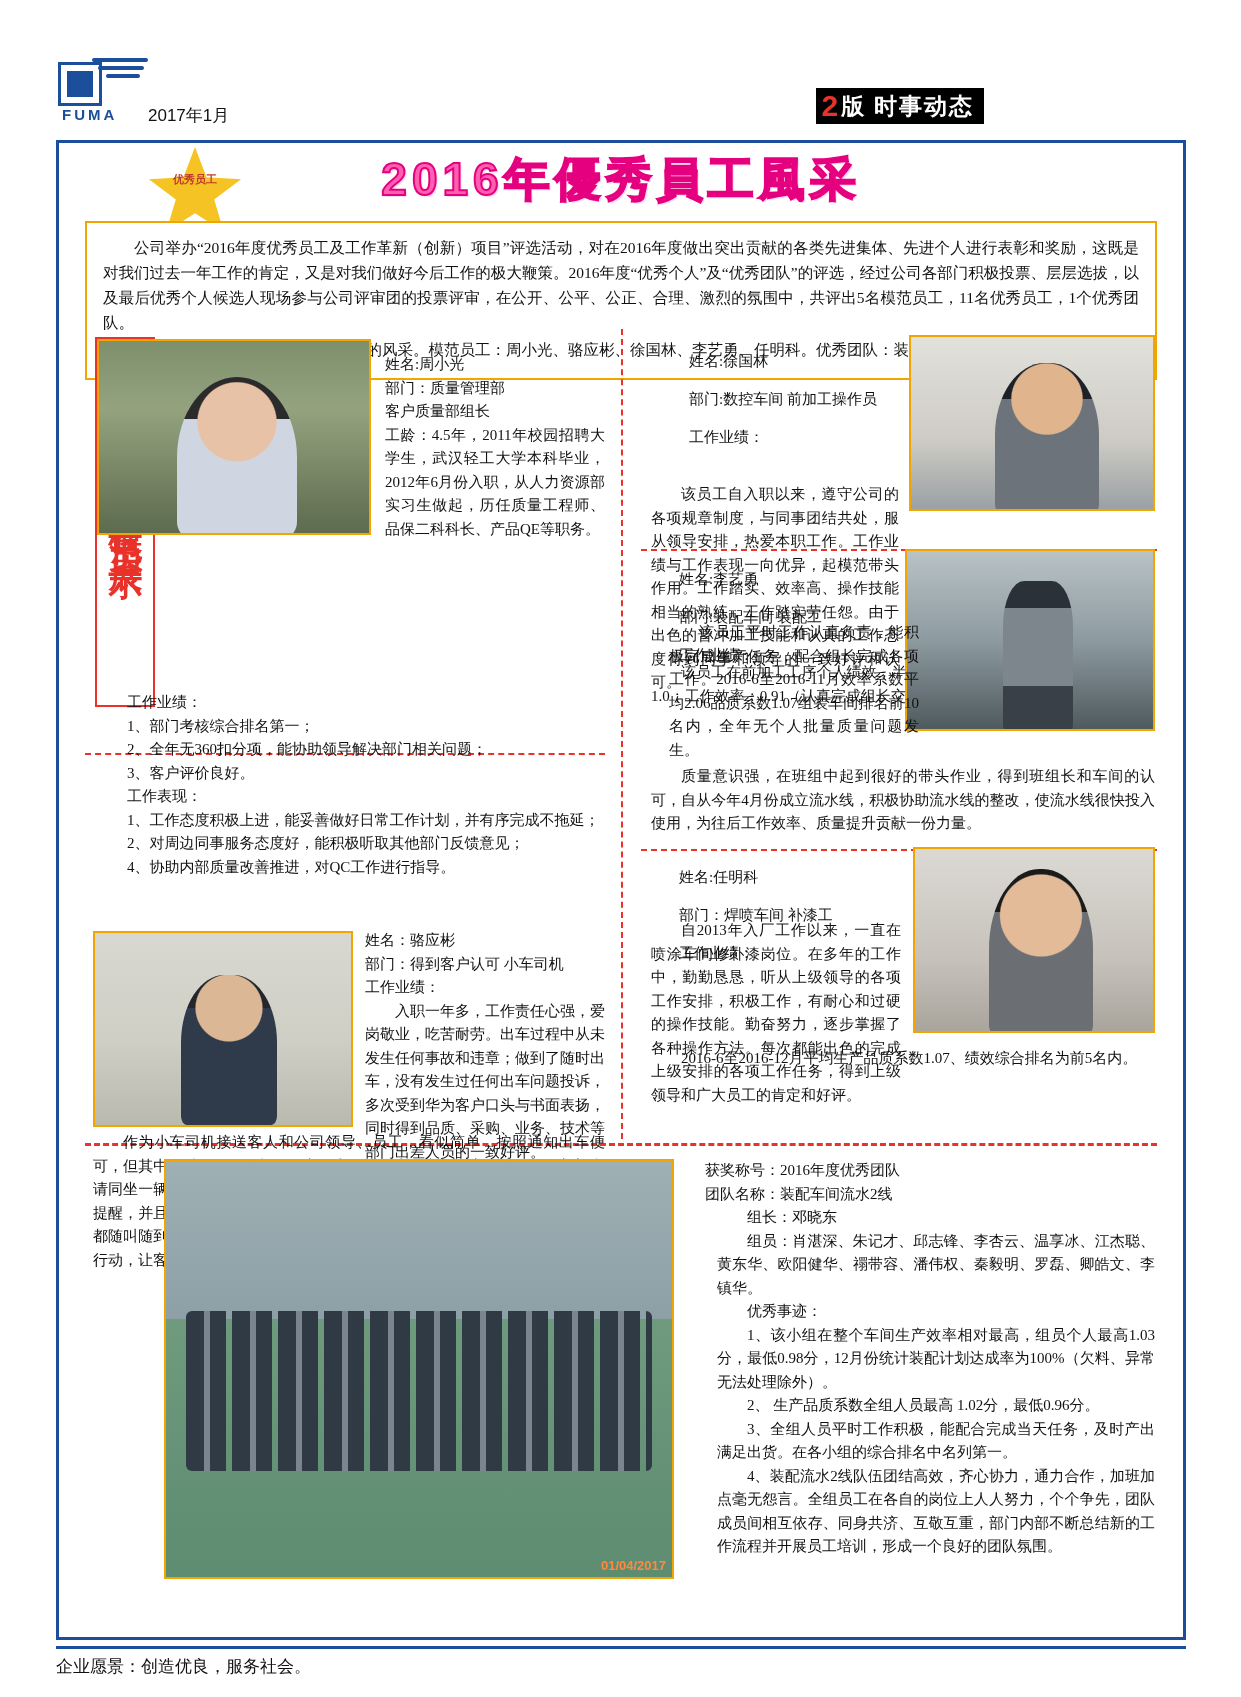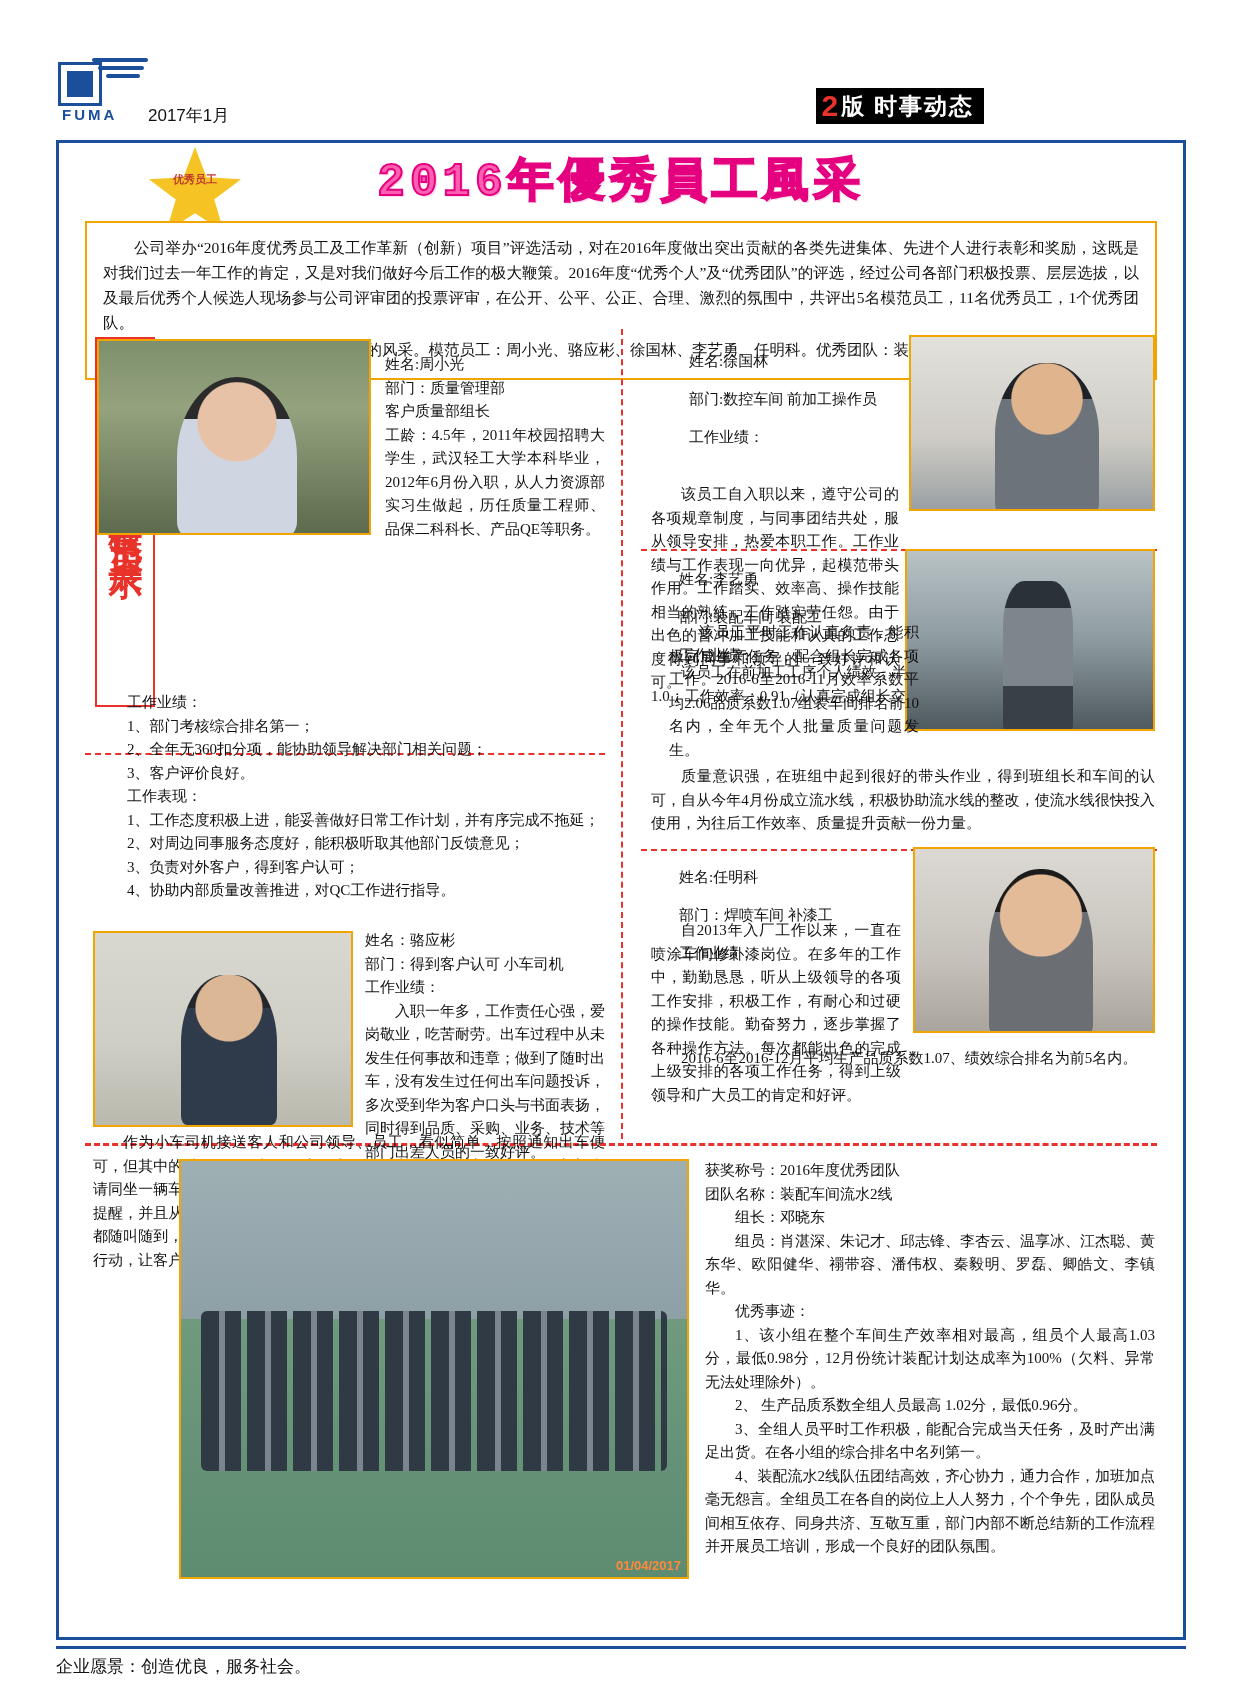--- a/index.html
+++ b/index.html
@@ -153,21 +153,21 @@
   .main-title {
     position: absolute;
     left: 0; top: 0;
     width: 100%;
     text-align: center;
     font-size: 46px;
     font-weight: bold;
     letter-spacing: 5px;
     color: #ff5fb0;
     -webkit-text-stroke: 2px #e5007f;
-    font-family: Liberation Mono, monospace;
+    font-family: Liberation Sans, sans-serif;
     text-shadow: 2px 2px 0 #ffd9ec;
   }
 
   
   .intro-box {
     position: absolute;
     left: 26px; top: 78px;
     width: 1072px;
     box-sizing: border-box;
     border: 2px solid #f0a500;
@@ -298,30 +298,30 @@
 
   
   .team {
     position: absolute;
     left: 26px; top: 1010px;
     width: 1072px;
     height: 470px;
   }
   #team-photo {
     position: absolute;
-    left: 94px; top: 6px;
+    left: 79px; top: 6px;
     width: 510px; height: 420px;
   }
   #team-body {
     position: absolute;
     left: 620px; top: 6px;
     width: 450px;
   }
   #team-body p { margin: 0; font-size: 15px; line-height: 23.5px; text-align: justify;}
-  #team-body p.ind { text-indent: 2em; }
+  #team-body p.ind { text-indent: 2em; margin-left: 12px; }
 
   
   .footer {
     position: absolute;
     left: 56px; top: 1646px;
     width: 1130px;
     font-size: 17px;
   }
   .footer .bar {
     border-top: 3px solid #1b4f9c;
@@ -432,21 +432,20 @@
         <p>工龄：4.5年，2011年校园招聘大学生，武汉轻工大学本科毕业，2012年6月份入职，从人力资源部实习生做起，历任质量工程师、品保二科科长、产品QE等职务。</p>
       </div>
       <div class="tblk" id="p1-body">
         <p class="ind">工作业绩：</p>
         <p class="ind">1、部门考核综合排名第一；</p>
         <p class="ind">2、全年无360扣分项，能协助领导解决部门相关问题；</p>
         <p class="ind">3、客户评价良好。</p>
         <p class="ind">工作表现：</p>
         <p class="ind">1、工作态度积极上进，能妥善做好日常工作计划，并有序完成不拖延；</p>
         <p class="ind">2、对周边同事服务态度好，能积极听取其他部门反馈意见；</p>
-        <p class="ind">3、负责对外客户，得到客户认可；</p>
         <p class="ind">4、协助内部质量改善推进，对QC工作进行指导。</p>
       </div>
 
       <div class="photo" id="p2-photo">
         <div class="sky p2fill"></div>
       </div>
       <div class="tblk" id="p2-meta">
         <p>姓名：骆应彬</p>
         <p>部门：得到客户认可 小车司机</p>
         <p>工作业绩：</p>

